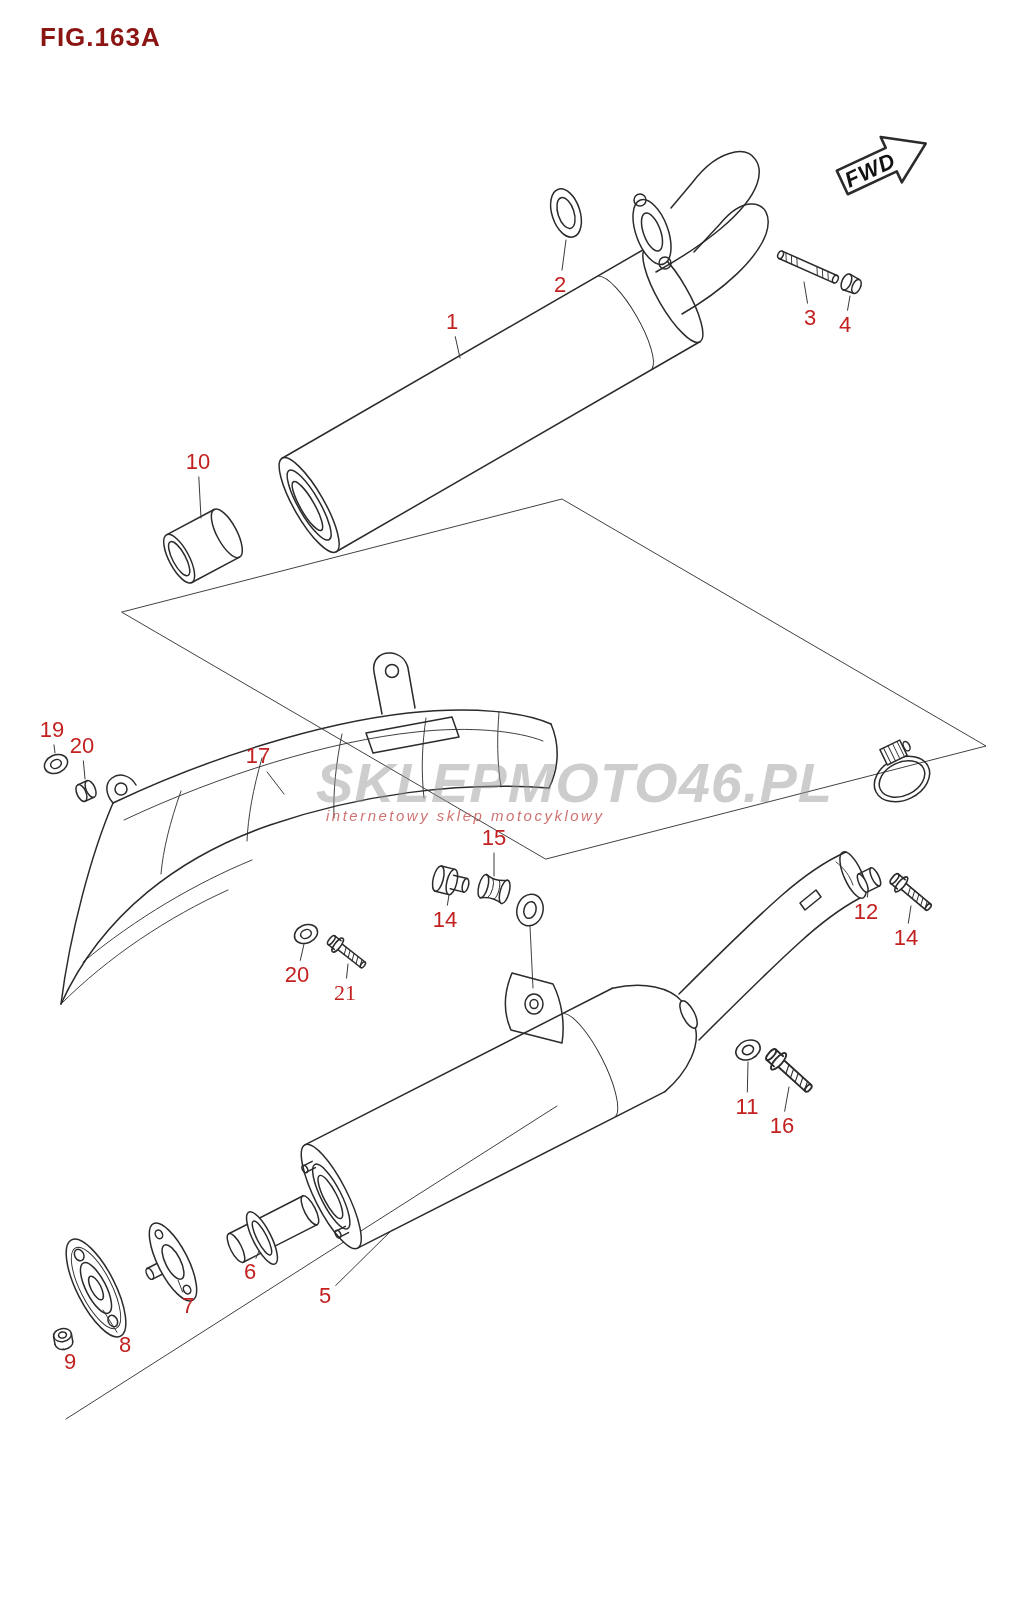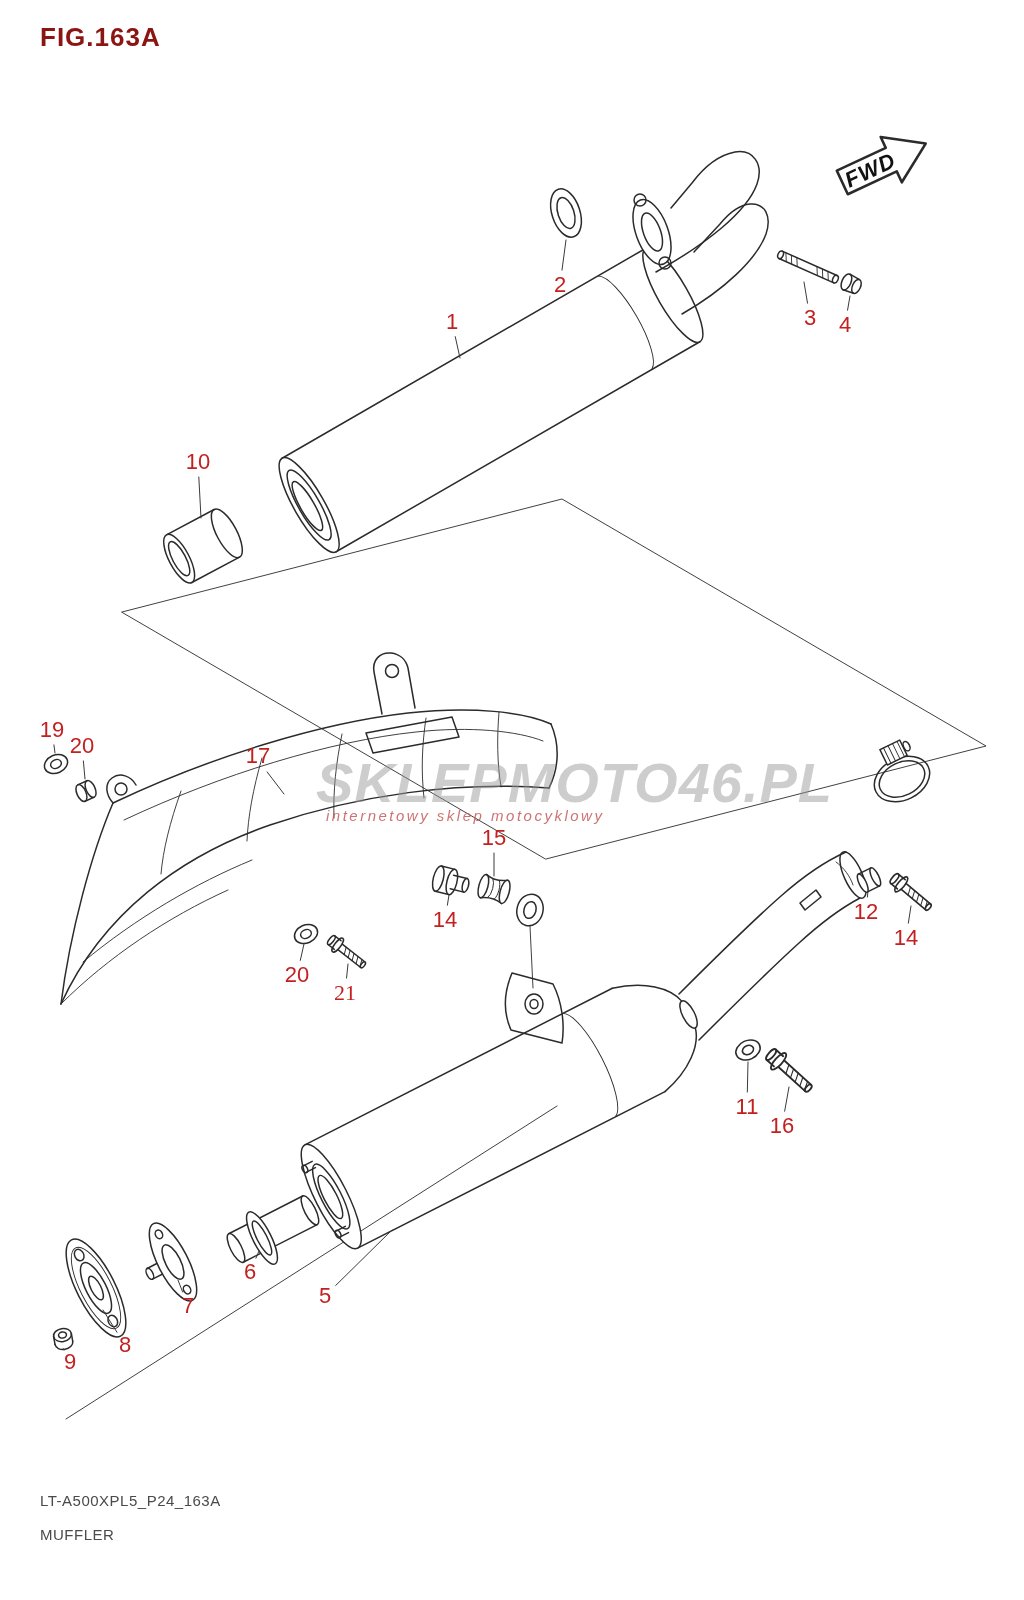--- a/index.html
+++ b/index.html
@@ -291,18 +291,14 @@
       <div class="part-label" style="left: 325px; top: 1296px;">5</div>
       <div class="part-label" style="left: 125px; top: 1345px;">8</div>
       <div class="part-label" style="left: 70px; top: 1362px;">9</div>
     </div>
 
   <div class="watermark">
     <div class="wm-main">SKLEPMOTO46.PL</div>
     <div class="wm-sub">internetowy sklep motocyklowy</div>
   </div>
 
-  <div class="footer">
-    <div class="code">LT-A500XPL5_P24_163A</div>
-    <div class="name">MUFFLER</div>
-  </div>
 
 </div>
 
 </body></html>

